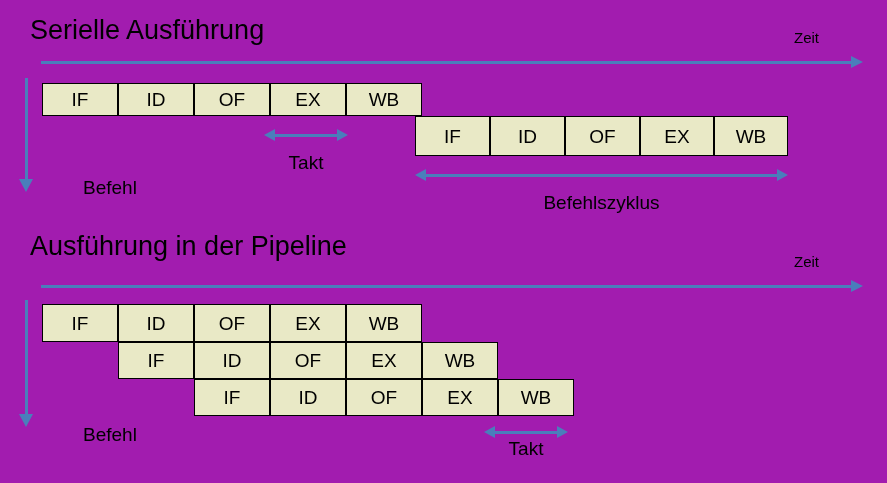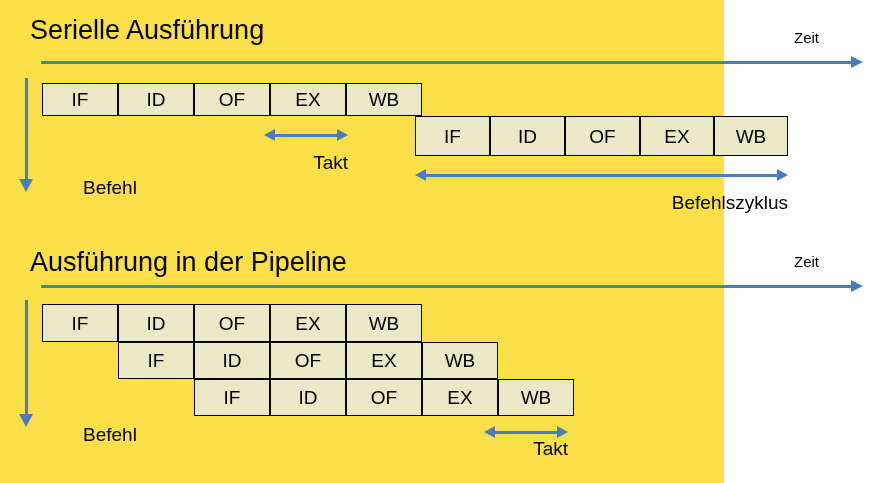--- a/index.html
+++ b/index.html
@@ -9,23 +9,23 @@
   }
   body {
     width: 887px;
     height: 483px;
     font-family: "Liberation Sans", sans-serif;
     color: #000000;
     overflow: hidden;
   }
   #slide {
     position: relative;
-    width: 724px;
+    width: 887px;
     height: 483px;
-    background: #fde047;
+    background: #a21caf;
   }
 
   
   .section-title {
     position: absolute;
     font-size: 27px;
     font-weight: normal;
     line-height: 32px;
     white-space: nowrap;
     color: #000000;
@@ -120,21 +120,21 @@
     width: 0;
     height: 0;
     border-top: 6px solid transparent;
     border-bottom: 6px solid transparent;
     border-left: 11px solid #4a7ebb;
   }
   .measure-label {
     position: absolute;
     font-size: 19px;
     line-height: 22px;
-    text-align: right;
+    text-align: center;
     white-space: nowrap;
   }
 </style>
 </head>
 <body>
 
 <div id="slide">
 
   <div>
 
@@ -170,21 +170,21 @@
     <div class="measure" style="left:415px; top:169px; width:373px;">
       <div class="mhead-l"></div>
         <div class="mline"></div>
         <div class="mhead-r"></div>
     </div>
     <div class="measure-label" style="left:415px; top:192px; width:373px;">Befehlszyklus</div>
   </div>
 
   <div>
 
-    <div class="section-title" style="left:30px; top:246px;">Ausführung in der Pipeline</div>
+    <div class="section-title" style="left:30px; top:230px;">Ausführung in der Pipeline</div>
 
     <div class="axis-line" style="left:41px; top:285px; width:810px;"></div>
     <div class="axis-head" style="left:851px; top:280px;"></div>
     <div class="axis-label" style="left:794px; top:251px;">Zeit</div>
 
     <div class="vaxis-line" style="left:25px; top:300px; height:116px;"></div>
     <div class="vaxis-head" style="left:19px; top:414px;"></div>
     <div class="vaxis-label" style="left:47px; top:424px;">Befehl</div>
 
     <div class="stage" style="left:42px;  top:304px; width:76px; height:38px;">IF</div>

